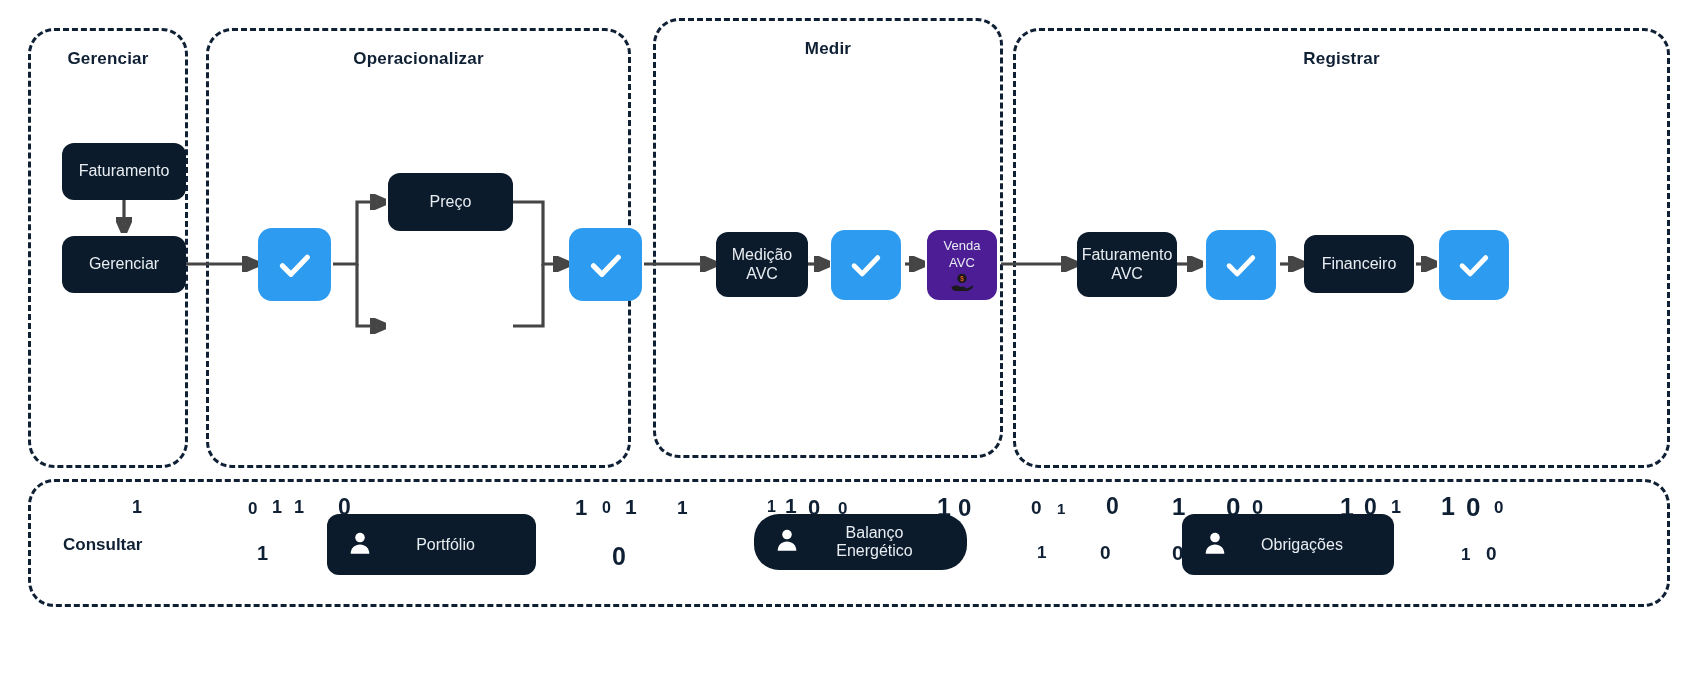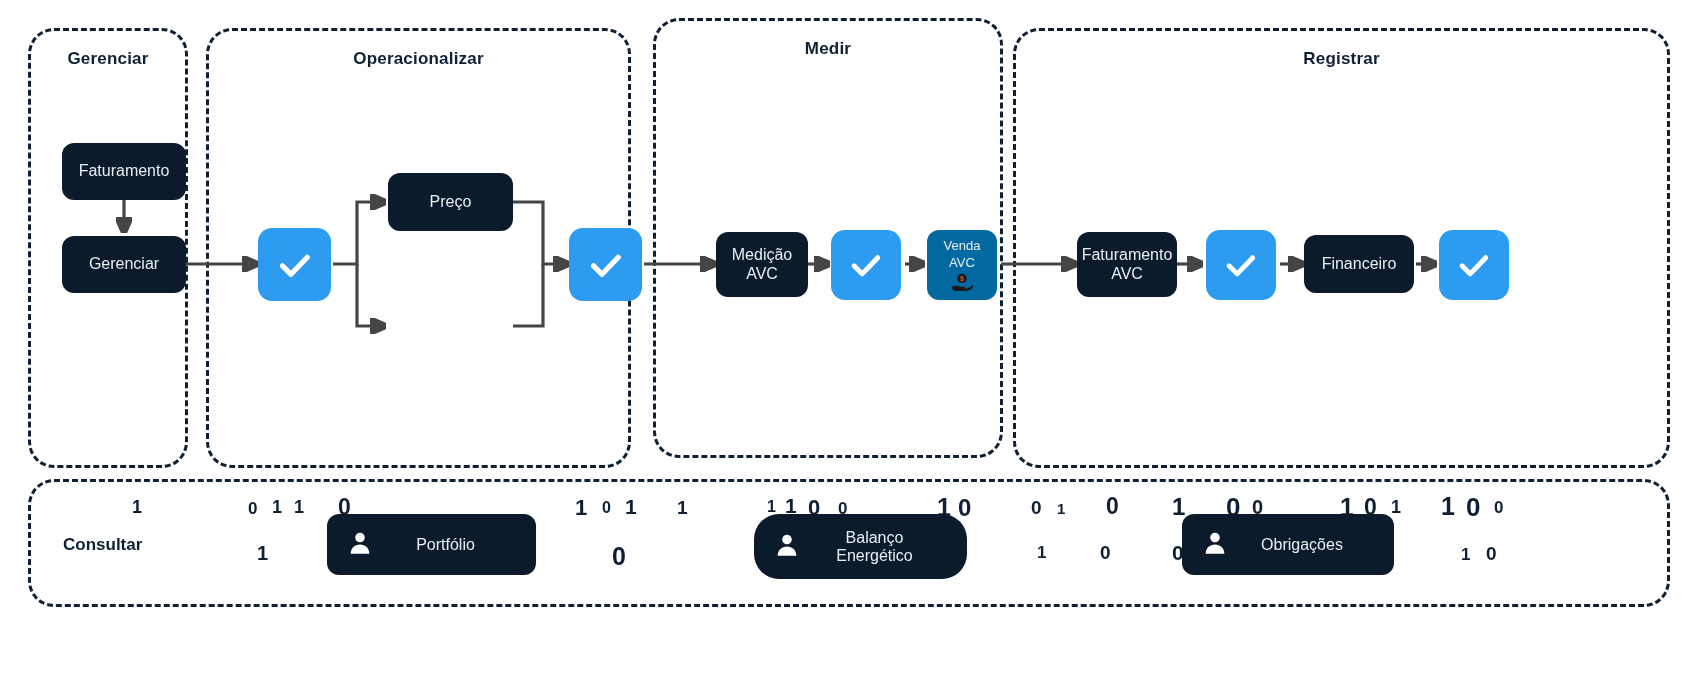--- a/index.html
+++ b/index.html
@@ -49,21 +49,21 @@
     display: flex;
     align-items: center;
     justify-content: center;
     text-align: center;
     color: #e8edf2;
     font-size: 16px;
     line-height: 1.18;
     padding: 4px 6px;
   }
   .node.dark  { background: #0b1b2b; }
-  .node.orange{ background: #0369a1; }
+  .node.orange{ background: #4c1d95; }
 
   .node-label { display:block; }
 
   
   .check-tile {
     position: absolute;
     background: #2d9cf0;
     border-radius: 14px;
     display: flex;
     align-items: center;
@@ -295,21 +295,21 @@
   <div class="chip" style="left:327px; top:514px; width:209px; height:61px;">
     <span class="person">
       <svg width="26" height="26" viewBox="0 0 24 24">
         <circle cx="12" cy="7" r="4.4" fill="#ffffff"></circle>
         <path d="M3.4 22 C3.4 16.6 7.2 13.4 12 13.4 C16.8 13.4 20.6 16.6 20.6 22 Z" fill="#ffffff"></path>
       </svg>
     </span>
     <span class="chip-text">Portfólio</span>
   </div>
 
-  <div class="chip" style="left:754px; top:514px; width:213px; height:65px;border-radius:25px;">
+  <div class="chip" style="left:754px; top:514px; width:213px; height:56px;border-radius:25px;">
     <span class="person">
       <svg width="26" height="26" viewBox="0 0 24 24">
         <circle cx="12" cy="7" r="4.4" fill="#ffffff"></circle>
         <path d="M3.4 22 C3.4 16.6 7.2 13.4 12 13.4 C16.8 13.4 20.6 16.6 20.6 22 Z" fill="#ffffff"></path>
       </svg>
     </span>
     <span class="chip-text">Balanço Energético</span>
   </div>
 
   <div class="chip" style="left:1182px; top:514px; width:212px; height:61px;">

